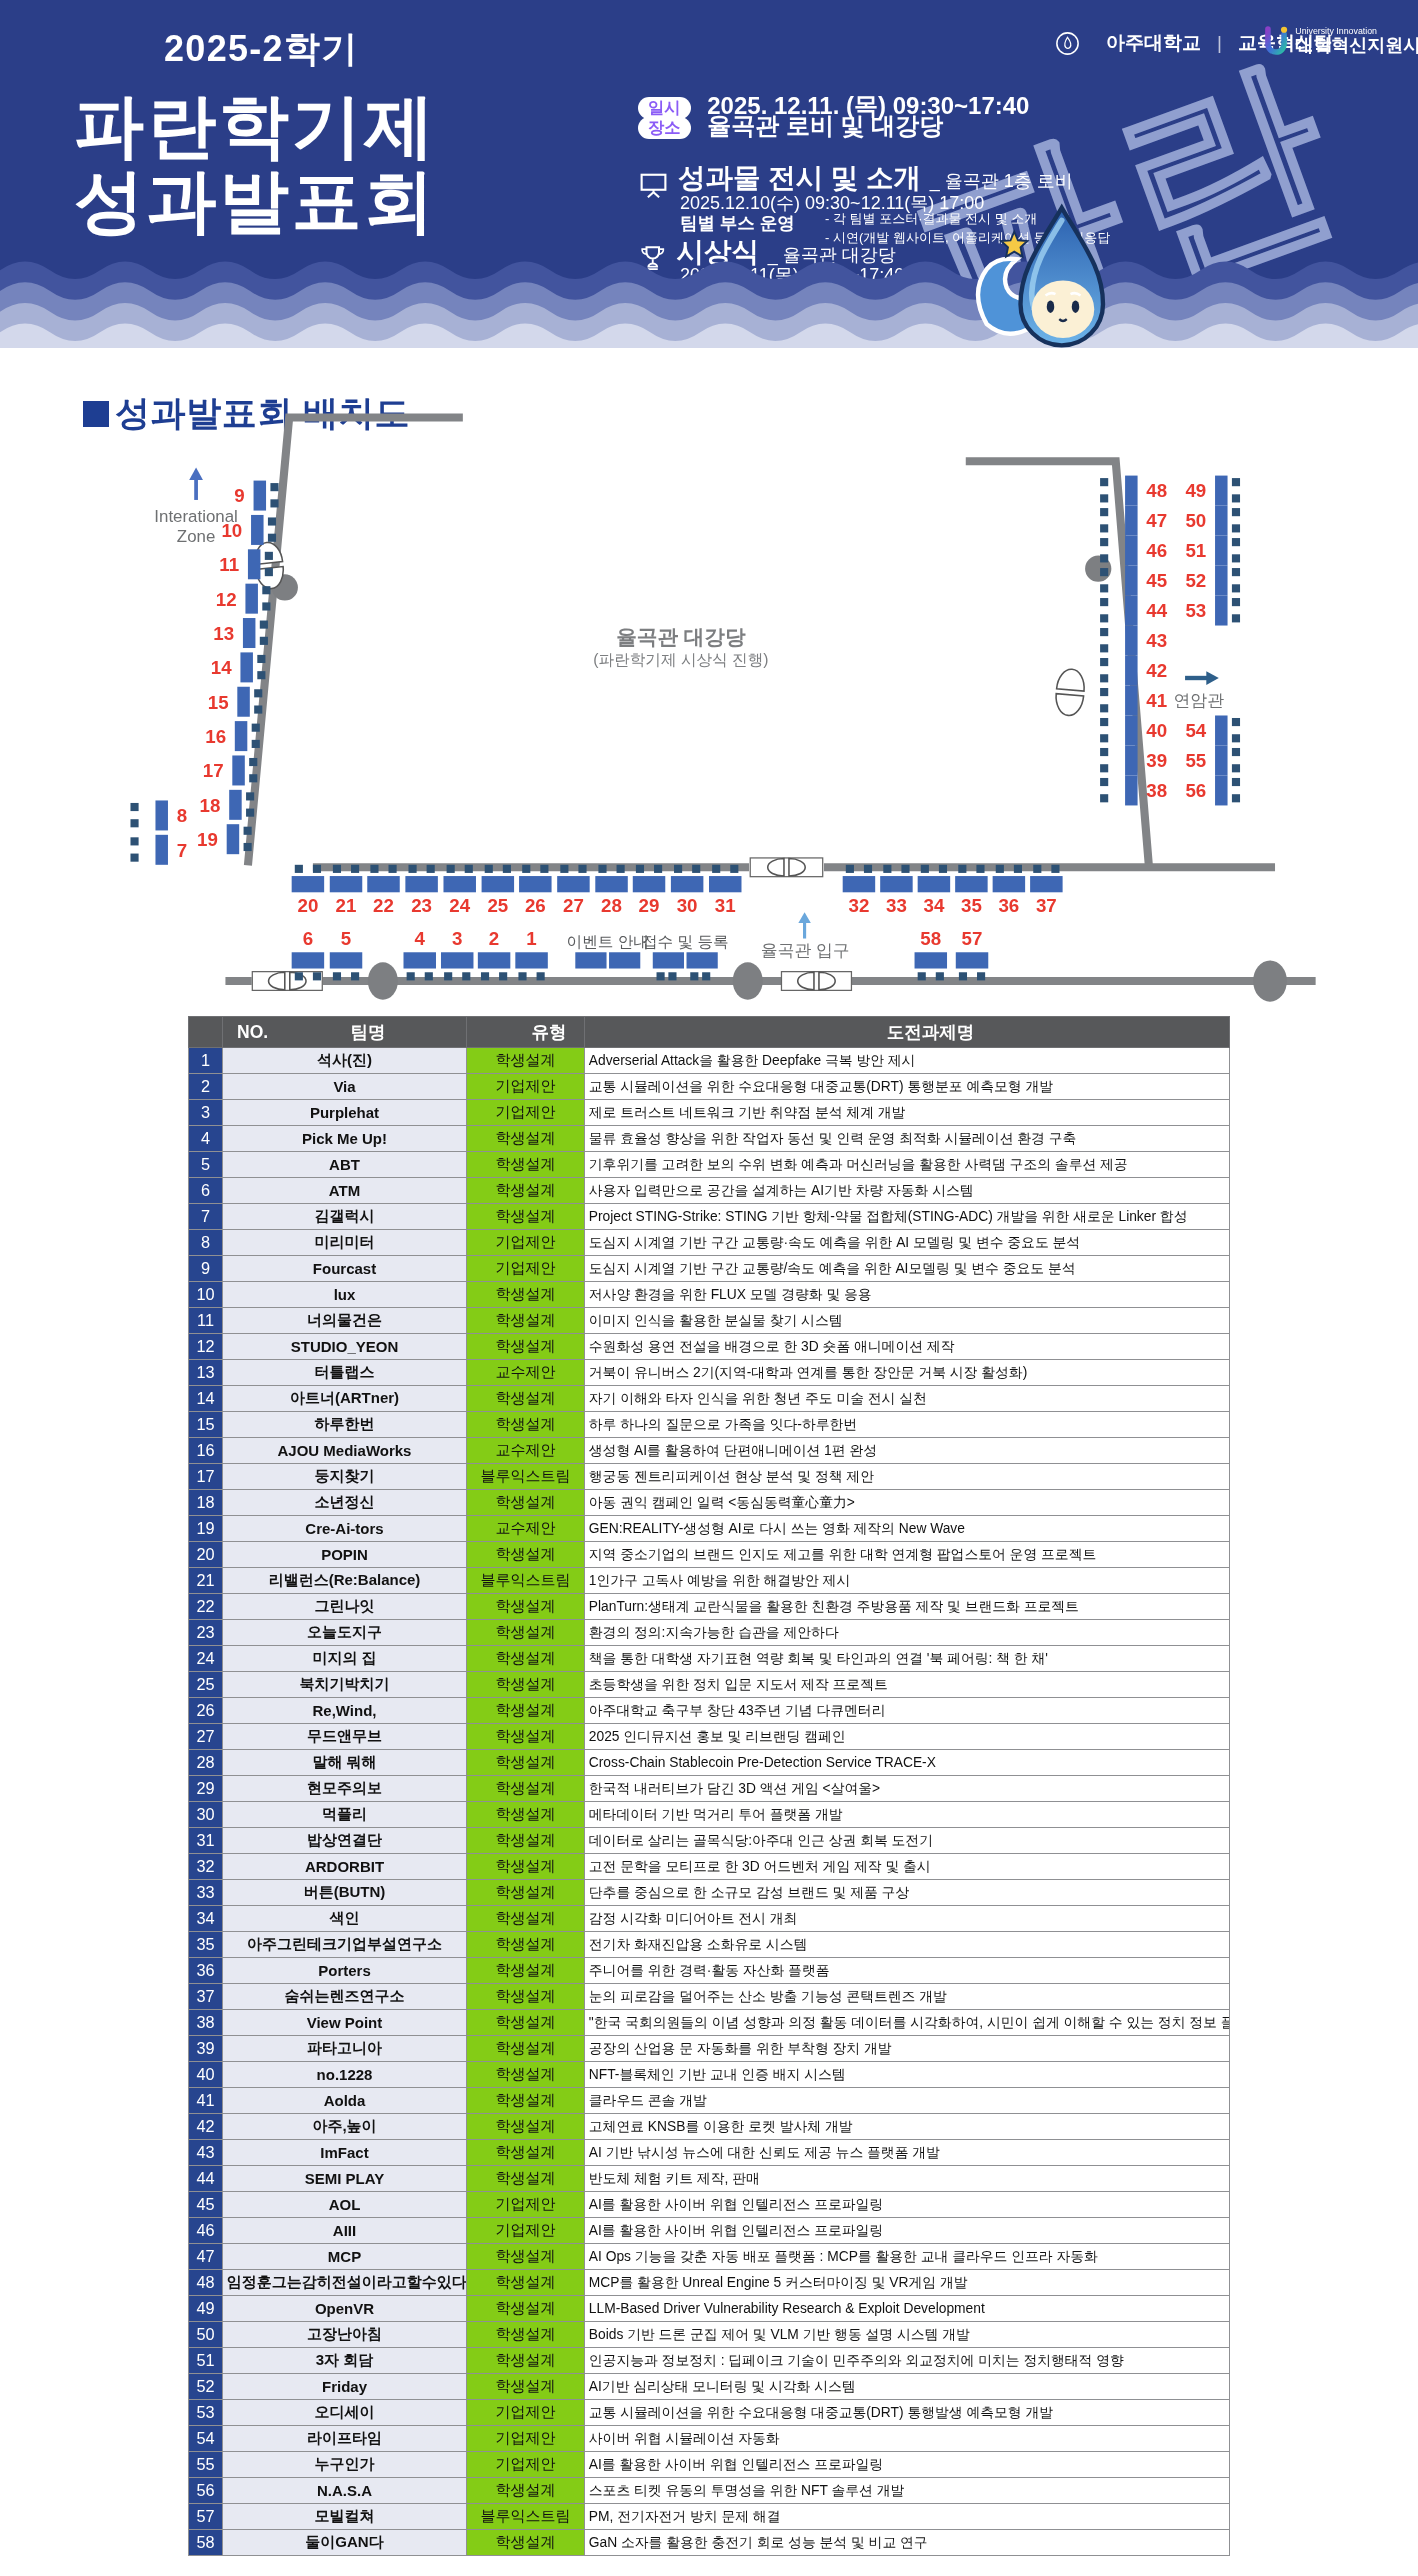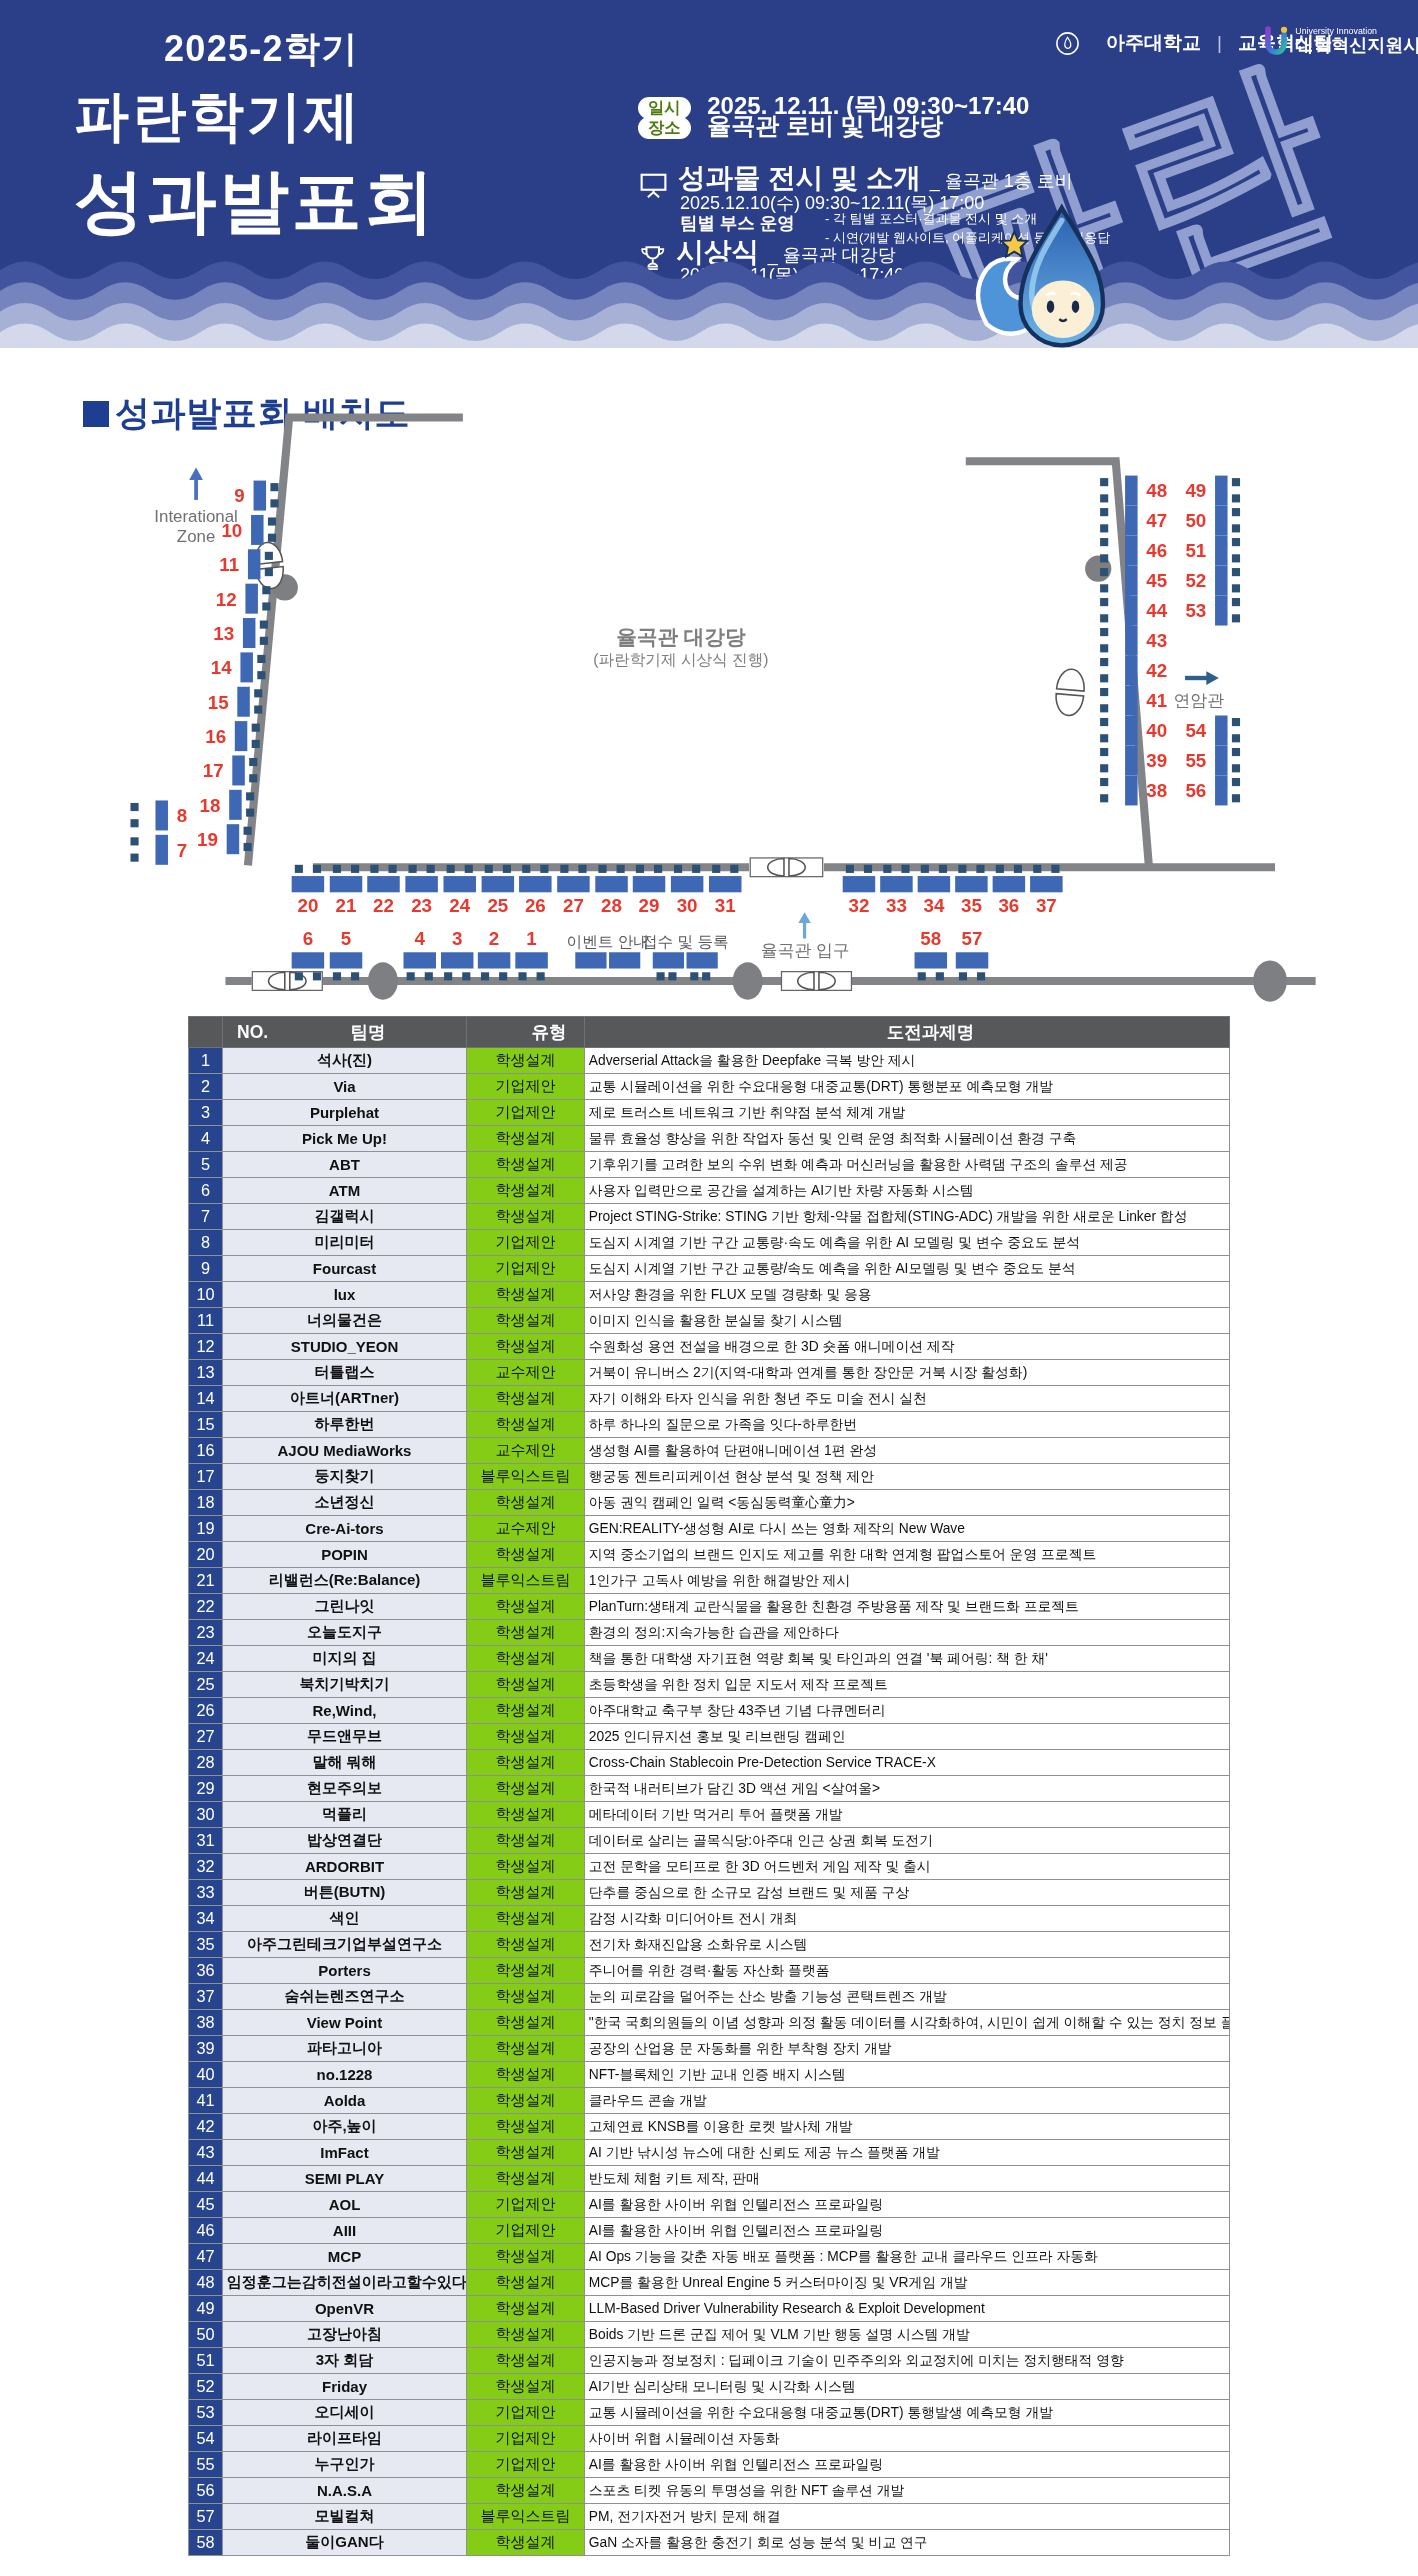--- a/index.html
+++ b/index.html
@@ -4,25 +4,25 @@
 <style>
   html,body{margin:0;padding:0;}
   body{width:1418px;height:2576px;position:relative;background:#ffffff;
        font-family:"Liberation Sans","DejaVu Sans",sans-serif;-webkit-font-smoothing:antialiased;}
   #page{position:absolute;inset:0;overflow:hidden;}
 
   
   #header{position:absolute;left:0;top:0;width:1418px;height:348px;background:#2b3e88;overflow:hidden;}
   #header .txt{position:absolute;color:#fff;white-space:nowrap;}
   .semester{left:164px;top:25px;font-size:36px;font-weight:800;letter-spacing:1.3px;}
-  .title1{left:74px;top:80px;font-size:55px;font-weight:900;letter-spacing:2.5px;}
+  .title1{left:74px;top:80px;font-size:70px;font-weight:900;letter-spacing:2.5px;}
   .title2{left:74px;top:155px;font-size:70px;font-weight:900;letter-spacing:2.5px;}
   .watermark{position:absolute;left:913px;top:69px;font-size:206px;font-weight:900;letter-spacing:8.8px;
              color:transparent;-webkit-text-stroke:3.1px rgba(155,170,215,.9);transform:rotate(-20deg);white-space:nowrap;}
-  .pill{display:inline-block;background:#fff;color:#4d7c0f;font-weight:800;font-size:16.3px;
+  .pill{display:inline-block;background:#fff;color:#8b5cf6;font-weight:800;font-size:16.3px;
         border-radius:13.8px;padding:0 10px;margin-right:10px;vertical-align:middle;}
   .dt-row{left:638px;top:90px;font-size:24px;font-weight:800;}
   .pl-row{left:638px;top:110px;font-size:24px;font-weight:800;}
   .sec-title{font-size:27.5px;font-weight:800;}
   .sec-loc{font-size:18px;font-weight:400;margin-left:8.8px;}
   .exh{left:639px;top:160px;}
   .exh-time{left:680px;top:191px;font-size:18px;}
   .booth-line{left:680px;top:211px;font-size:17.5px;font-weight:800;}
   .booth-desc{left:825px;top:210px;font-size:13px;font-weight:400;line-height:1.45;white-space:nowrap;}
   .award{left:639px;top:234px;}

